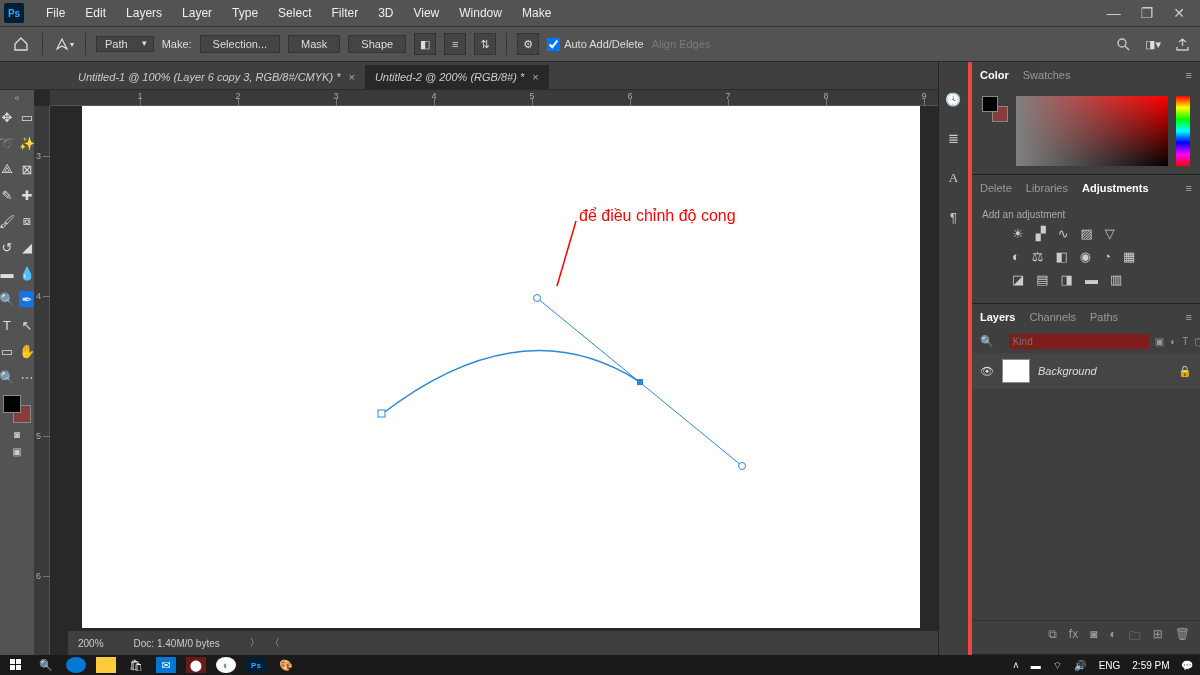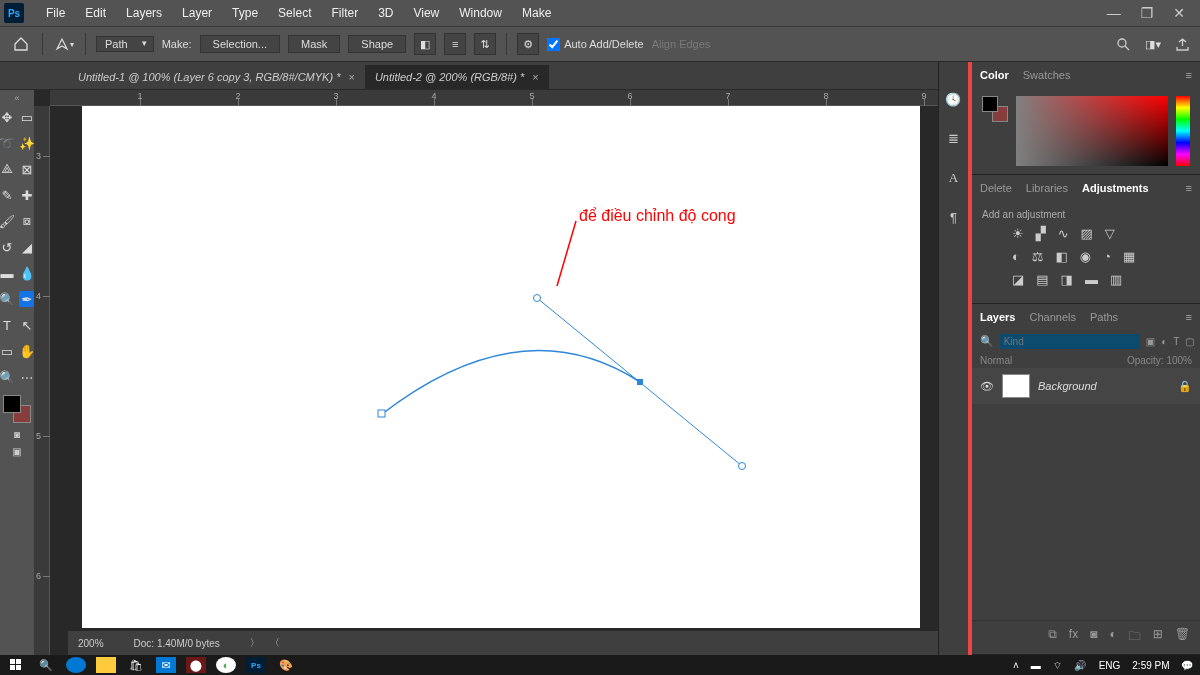--- a/index.html
+++ b/index.html
@@ -60,21 +60,21 @@
 .color-body .mini-swatch .b{position:absolute;width:16px;height:16px;background:#863d3b;border:1px solid #888;bottom:0;right:0;}
 .color-body .grad { flex:1; height:70px; background:linear-gradient(to bottom,#fff 0%,#f00 0%,#000 100%); position:relative;}
 .color-body .grad::before{content:"";position:absolute;inset:0;background:linear-gradient(to right,#808080,rgba(128,128,128,0));}
 .color-body .hue { width:14px; height:70px; background:linear-gradient(to bottom,#f00,#ff0,#0f0,#0ff,#00f,#f0f,#f00);}
 .adj-body { padding:8px 10px;}
 .adj-body .lbl { font-size:10px; color:#aaa; display:block; margin-bottom:6px;}
 .adj-body .icon-row { display:flex; gap:12px; margin-bottom:8px; padding-left:30px;}
 .adj-body .icon-row span { color:#ccc; font-size:13px;}
 .layers-body { flex:1; display:flex; flex-direction:column;}
 .layers-body .filter-row { display:flex; padding:4px 8px; gap:6px; align-items:center;}
-.layers-body .filter-row input{ flex:1; background:#0c4a6e; border:none; color:#aaa; font-size:10px; padding:2px 4px;}
+.layers-body .filter-row input{ flex:1; background:#7f1d1d; border:none; color:#aaa; font-size:10px; padding:2px 4px;margin-left:9px;}
 .layers-body .filter-row .fic { color:#999; font-size:10px;}
 .layers-body .opts-row { display:flex; padding:2px 8px; font-size:10px; color:#888; justify-content:space-between; align-items:center;}
 .layers-body .layer-item { display:flex; align-items:center; gap:8px; padding:6px 8px; background:#454545;}
 .layers-body .layer-item .eye { color:#ddd;}
 .layers-body .layer-item .thumb { width:28px; height:24px; background:#fff; border:1px solid #888;}
 .layers-body .layer-item .name { font-style:italic; color:#ddd; font-size:11px;}
 .layers-body .layer-item .lock { margin-left:auto; color:#bbb;}
 .layers-footer { margin-top:auto; display:flex; gap:12px; padding:6px 10px; color:#999; font-size:12px; justify-content:flex-end; border-top:1px solid #333;}
 
 .taskbar { position:absolute; bottom:0; left:0; right:0; height:20px; background:#1a1a1a; display:flex; align-items:center; padding:0 6px; gap:10px;}
@@ -318,24 +318,20 @@
     </div>
     <div class="filter-row">
       <span>🔍</span>
       <input placeholder="Kind" style="">
       <span class="fic">▣</span>
       <span class="fic">◐</span>
       <span class="fic">T</span>
       <span class="fic">▢</span>
       <span class="fic">◫</span>
     </div>
-    <div class="opts-row">
-      <span>Normal</span>
-      <span><span>Opacity:</span> <span>100%</span></span>
-    </div>
     <div class="layer-item">
       <span class="eye">👁</span>
       <div class="thumb"></div>
       <span class="name">Background</span>
       <span class="lock">🔒</span>
     </div>
     <div class="layers-footer">
       <span>⧉</span>
       <span>fx</span>
       <span>◙</span>

